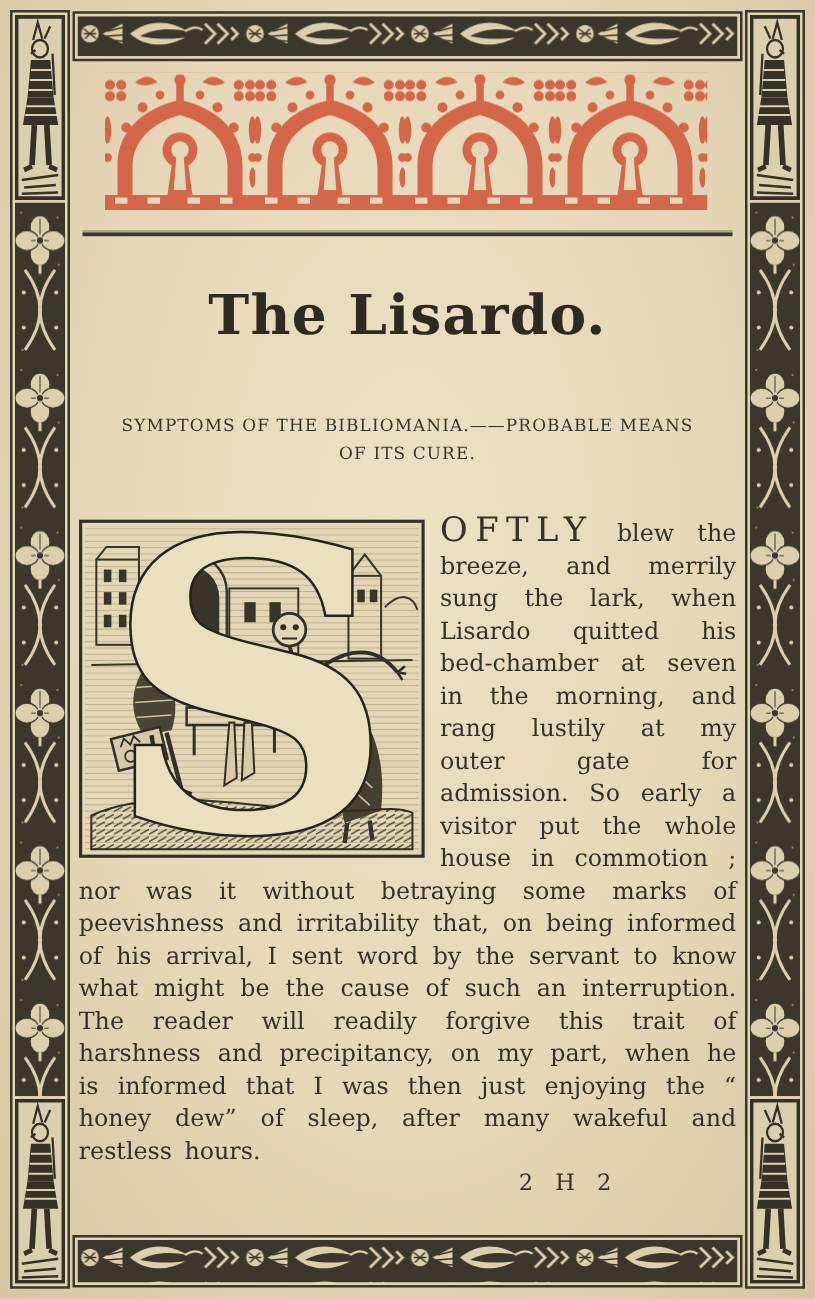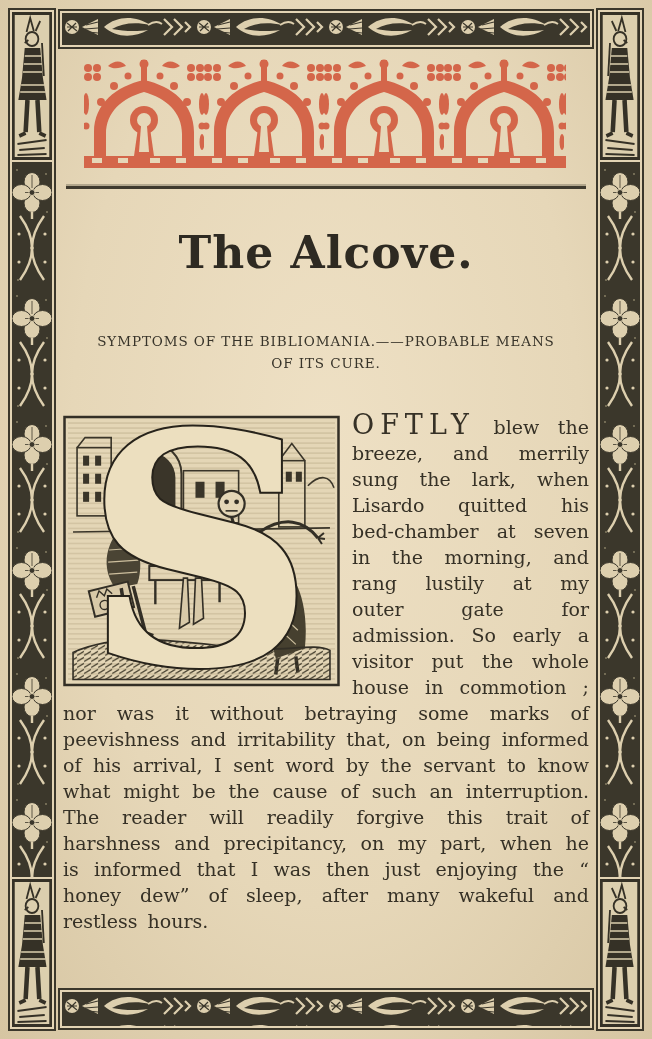--- a/index.html
+++ b/index.html
@@ -188,21 +188,21 @@
   </div>
 
   <div class="redband">
     <svg width="482" height="110">
         <rect width="482" height="110" fill="url(#redpat)"></rect>
       </svg>
   </div>
 
   <div class="rule"></div>
 
-  <div class="title">The Alcove.</div>
+  <div class="title">The Lisardo.</div>
   <div class="subtitle">SYMPTOMS OF THE BIBLIOMANIA.——PROBABLE MEANS OF ITS CURE.</div>
 
   <div class="bodytext">
     <div class="initial">
       <svg viewBox="0 0 276 270" width="277" height="272">
         <rect x="1.5" y="1.5" width="273" height="267" fill="#e4d6b6" stroke="#332f26" stroke-width="2.5"></rect>
         <rect x="5" y="5" width="266" height="260" fill="url(#fineh)" opacity="0.85"></rect>
 
         <g stroke="#3a3529" stroke-width="1.6" fill="none">
           <rect x="14" y="32" width="34" height="68"></rect>
@@ -258,15 +258,16 @@
         <rect x="86" y="150" width="78" height="14" fill="none" stroke="#332f26" stroke-width="2"></rect>
         <path d="M92,164 L92,188 M156,164 L156,186" stroke="#332f26" stroke-width="2.4"></path>
         <path d="M120,162 L116,212 L126,206 L124,162 Z M132,162 L130,208 L140,202 L138,162 Z" fill="#d8c9a8" stroke="#332f26" stroke-width="1.6"></path>
 
         <path d="M10,236 C60,214 120,226 180,232 C220,236 250,226 266,234 L266,263 L10,263 Z" fill="url(#ghatch)" stroke="#332f26" stroke-width="1.6"></path>
 
         <text x="136" y="247" text-anchor="middle" font-family="DejaVu Serif, serif" font-weight="bold" font-size="318" fill="#ecdfbf" stroke="#27231b" stroke-width="4" paint-order="stroke fill">S</text>
       </svg>
     </div>
     <p><span class="lead">OFTLY</span><span> blew the breeze, and merrily sung the lark, when Lisardo quitted his bed-chamber at seven in the morning, and rang lustily at my outer gate for admission.  So early a visitor put the whole house in commotion ; nor was it without betraying some marks of peevishness and irritability that, on being informed of his arrival, I sent word by the servant to know what might be the cause of such an interruption.  The reader will readily forgive this trait of harshness and precipitancy, on my part, when he is informed that I was then just enjoying the “ honey dew” of sleep, after many wakeful and restless hours.</span></p>
+    <div class="sig">2 H 2</div>
   </div>
 
 </div>
 
 </body></html>

